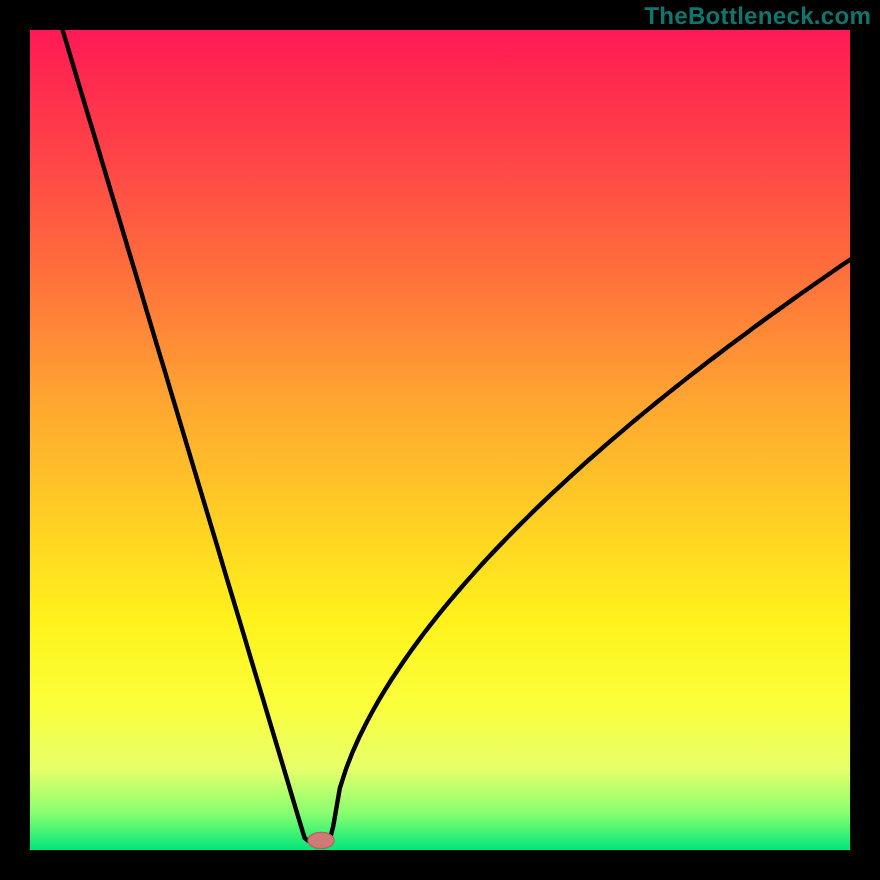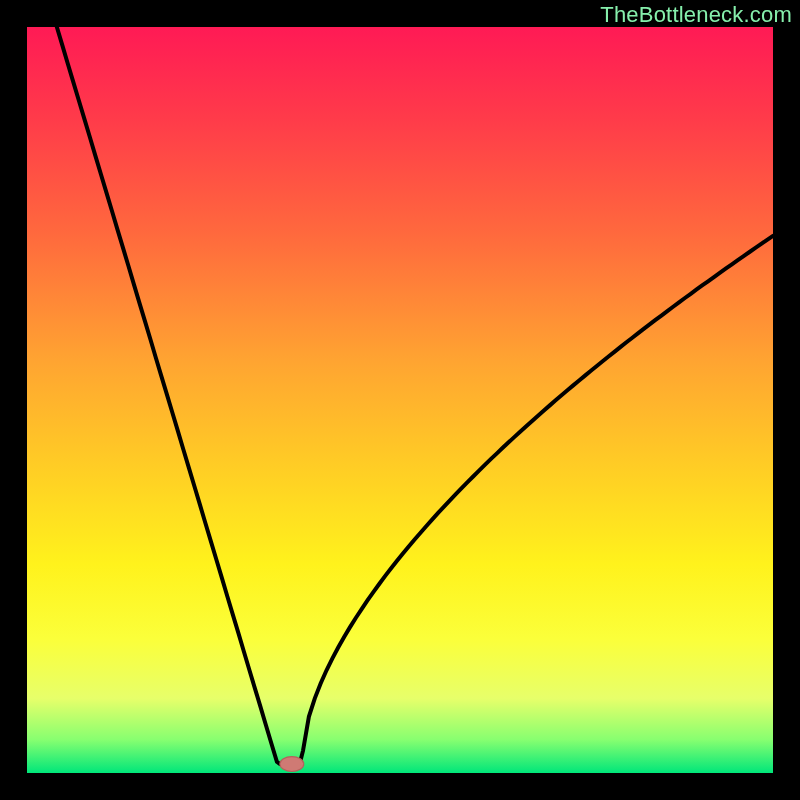--- a/index.html
+++ b/index.html
@@ -15,23 +15,23 @@
     position: relative;
     width: 800px;
     height: 800px;
     background: #000;
     box-sizing: border-box;
   }
   .watermark {
     position: absolute;
     top: 2px;
     right: 8px;
-    color: #86efac;
+    color: #0f766e;
     font-size: 22px;
-    font-weight: 400;
+    font-weight: 700;
     letter-spacing: 0.2px;
     z-index: 20;
   }
   svg.plot {
     position: absolute;
     left: 27px;
     top: 27px;
     width: 746px;
     height: 746px;
     display: block;

